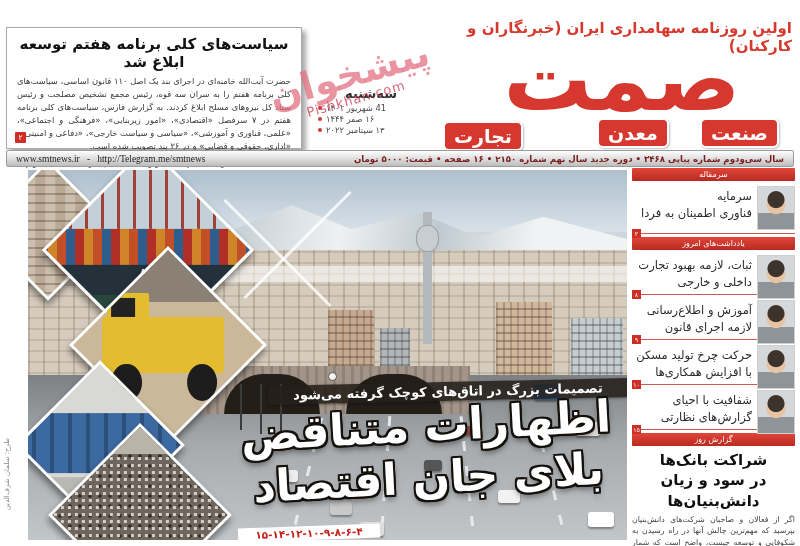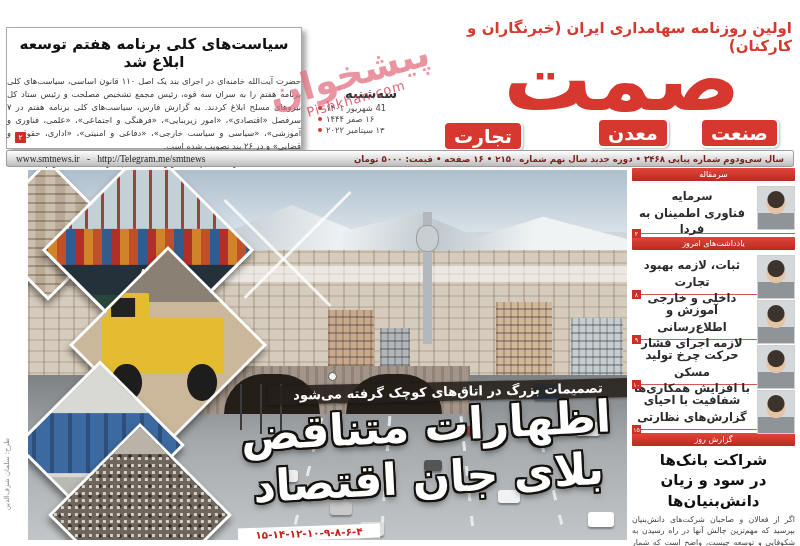--- a/index.html
+++ b/index.html
@@ -5,21 +5,21 @@
   * { margin:0; padding:0; box-sizing:border-box; }
   html,body { background:#fff; }
   .page {
     position:relative; width:800px; height:546px; overflow:hidden;
     background:#fff; font-family:"DejaVu Sans", sans-serif;
   }
   
   .top-box{
     position:absolute; left:6px; top:27px; width:296px; height:122px;
     background:#fff; border:1px solid #a9a9a9; box-shadow:4px 4px 5px rgba(0,0,0,.35);
-    padding:7px 0 6px;
+    padding:7px 10px 6px;
   }
   .top-box h1{ font-size:15px; font-weight:bold; color:#111; text-align:center; direction:rtl; }
   .top-box p{ font-size:8.4px; color:#3a3a3a; direction:rtl; text-align:justify; line-height:1.55; margin-top:4px; }
   .pg-mark{
     position:absolute; left:8px; bottom:5px; width:11px; height:11px; background:#cf2e26;
     color:#fff; font-size:7.5px; line-height:11px; text-align:center; border-radius:1px;
   }
   
   .tagline{ position:absolute; left:428px; top:19px; width:364px; text-align:right;
     color:#d63a2e; font-size:15px; font-weight:bold; direction:rtl; }
@@ -52,22 +52,22 @@
   .sidebar{ position:absolute; left:632px; top:168px; width:163px; }
   .sbar{ height:13px; background:linear-gradient(180deg,#e2463a,#b82a20); color:#fff;
     font-size:8px; line-height:13px; text-align:center; border-radius:1px; margin-bottom:3px; direction:rtl;}
   .s-item{ position:relative; display:flex; flex-direction:row-reverse; gap:5px;
     padding:2px 0 5px; border-bottom:1px solid #d05a50; margin-bottom:3px; }
   .s-item .face{ width:38px; height:44px; flex:0 0 auto; border:1px solid #cfcfcf;
     background:
       radial-gradient(circle at 50% 30%, #3c332c 0 8px, rgba(0,0,0,0) 9px),
       radial-gradient(circle at 50% 42%, #e6c3a2 0 9px, rgba(0,0,0,0) 10px),
       linear-gradient(180deg,#d4d8da 62%, #8f9498 63%); }
-  .s-item .txt{ flex:1; font-size:11.5px; font-weight:bold; color:#2b2b2b; direction:rtl;
-    text-align:center; line-height:1.45; padding-top:2px; }
+  .s-item .txt{ flex:1; font-size:11.5px; font-weight:normal; color:#2b2b2b; direction:rtl;
+    text-align:right; line-height:1.45; padding-top:2px; }
   .s-mark{ position:absolute; left:0; bottom:-5px; width:9px; height:9px; background:#cf2e26;
     color:#fff; font-size:6.2px; line-height:9px; text-align:center; }
   .report-title{ font-size:15px; font-weight:bold; color:#101010; text-align:center;
     direction:rtl; line-height:1.35; margin:4px 0 3px; }
   .report-body{ font-size:7.8px; color:#444; direction:rtl; text-align:justify; line-height:1.5; position:relative; padding-bottom:12px;}
   
   .collage{ position:absolute; left:28px; top:170px; width:599px; height:370px;
     overflow:hidden; background:#cfd6dc; }
   .sky{ position:absolute; left:0; right:0; top:0; height:62px;
     background:linear-gradient(180deg,#aebfcd,#d8e1e8); }
@@ -182,21 +182,21 @@
         <span>ثبات، لازمه بهبود تجارت</span><br>
         <span>داخلی و خارجی</span>
       </div>
       <div class="s-mark">۸</div>
     </div>
 
     <div class="s-item" style="height:42px">
       <div class="face"></div>
       <div class="txt">
         <span>آموزش و اطلاع‌رسانی</span><br>
-        <span>لازمه اجرای فشار</span>
+        <span>لازمه اجرای قانون</span>
       </div>
       <div class="s-mark">۹</div>
     </div>
 
     <div class="s-item" style="height:42px">
       <div class="face"></div>
       <div class="txt">
         <span>حرکت چرخ تولید مسکن</span><br>
         <span>با افزایش همکاری‌ها</span>
       </div>

